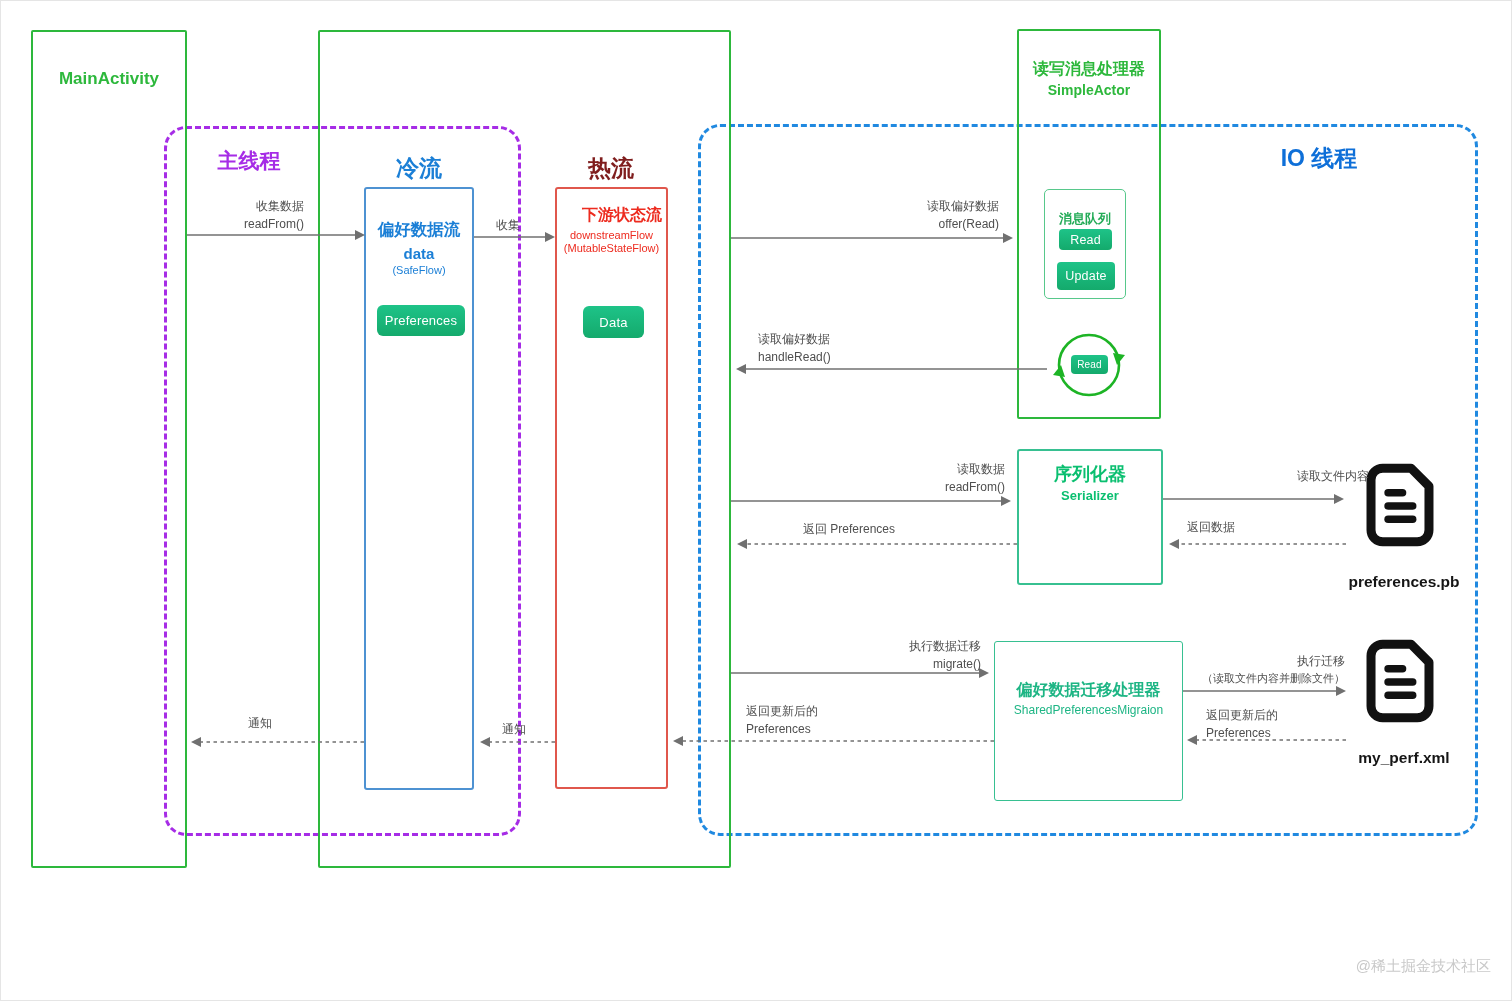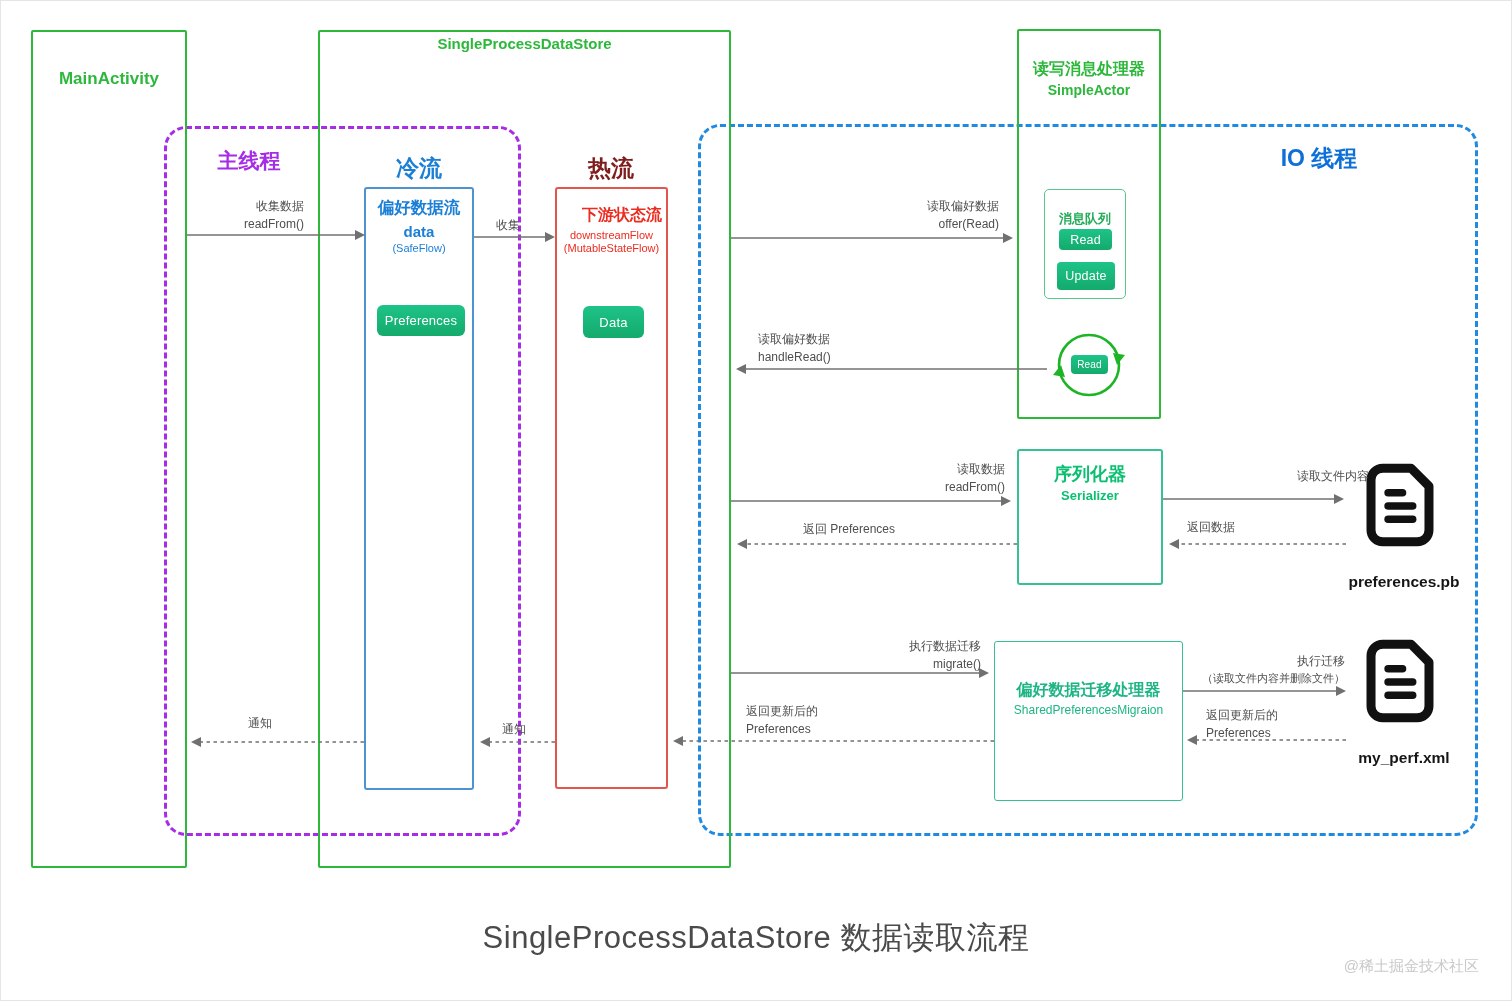--- a/index.html
+++ b/index.html
@@ -34,35 +34,34 @@
 <div id="canvas">
 
   <div class="abs dash-region" style="left:163px;top:125px;width:357px;height:710px;border-color:#a62ce6;"></div>
   <div class="abs dash-region" style="left:697px;top:123px;width:780px;height:712px;border-color:#2089e0;"></div>
 
   <div class="abs green-box" style="left:30px;top:29px;width:156px;height:838px;">
     <div class="lane-title" style="margin-top:37px;color:#2db83c;font-size:17px;">MainActivity</div>
   </div>
 
   <div class="abs green-box" style="left:317px;top:29px;width:413px;height:838px;">
-    <div class="lane-title" style="margin-top:3px;color:#2db83c;font-size:15px;">SingleProcessDataStore</div>
   </div>
 
   <div class="abs green-box" style="left:1016px;top:28px;width:144px;height:390px;border-width:2.5px;">
     <div class="lane-title" style="margin-top:28px;color:#2db83c;font-size:16px;">读写消息处理器</div>
     <div class="lane-title" style="margin-top:2px;color:#2db83c;font-size:14px;">SimpleActor</div>
   </div>
 
   <div class="abs lane-title" style="left:198px;top:146px;width:100px;color:#a62ce6;font-size:21px;">主线程</div>
   <div class="abs lane-title" style="left:1258px;top:142px;width:120px;color:#0e6fd8;font-size:23px;">IO 线程</div>
   <div class="abs lane-title" style="left:368px;top:152px;width:100px;color:#1b7fd6;font-size:23px;">冷流</div>
   <div class="abs lane-title" style="left:560px;top:152px;width:100px;color:#7f1d1d;font-size:23px;">热流</div>
 
   <div class="abs node" style="left:363px;top:186px;width:110px;height:603px;border:2px solid #4e92d2;">
-    <div style="margin-top:8px;font-weight:bold;font-size:16.5px;color:#1b7fd6;">偏好数据流</div>
+    <div style="margin-top:30px;font-weight:bold;font-size:16.5px;color:#1b7fd6;">偏好数据流</div>
     <div style="margin-top:4px;font-weight:bold;font-size:15px;color:#1b7fd6;">data</div>
     <div style="margin-top:2px;font-size:11px;color:#1b7fd6;">(SafeFlow)</div>
     <div class="chip" style="position:absolute;left:11px;top:116px;width:88px;height:31px;">Preferences</div>
   </div>
 
   <div class="abs node" style="left:554px;top:186px;width:113px;height:602px;border:2px solid #e0574c;">
     <div style="margin-top:16px;font-weight:bold;font-size:16px;color:#ed2b1f;padding-left:21px;">下游状态流</div>
     <div style="margin-top:3px;font-size:11px;color:#ed2b1f;">downstreamFlow</div>
     <div style="margin-top:1px;font-size:11px;color:#ed2b1f;">(MutableStateFlow)</div>
     <div class="chip" style="position:absolute;left:26px;top:117px;width:61px;height:32px;">Data</div>
@@ -212,16 +211,15 @@
     <div>返回更新后的</div>
       <div>Preferences</div>
   </div>
   <div class="abs lbl ta-c" style="left:480px;top:719px;width:45px;">
     <div>通知</div>
   </div>
   <div class="abs lbl ta-c" style="left:226px;top:713px;width:45px;">
     <div>通知</div>
   </div>
 
-  <div class="abs" id="bottom-title" style="left:0;top:916px;">SingleProcessDataStore 数据读取流程</div>
-  <div class="abs" id="watermark" style="right:32px;top:956px;">@稀土掘金技术社区</div>
+  <div class="abs" id="watermark" style="right:20px;top:956px;">@稀土掘金技术社区</div>
 
 </div>
 
 </body></html>

